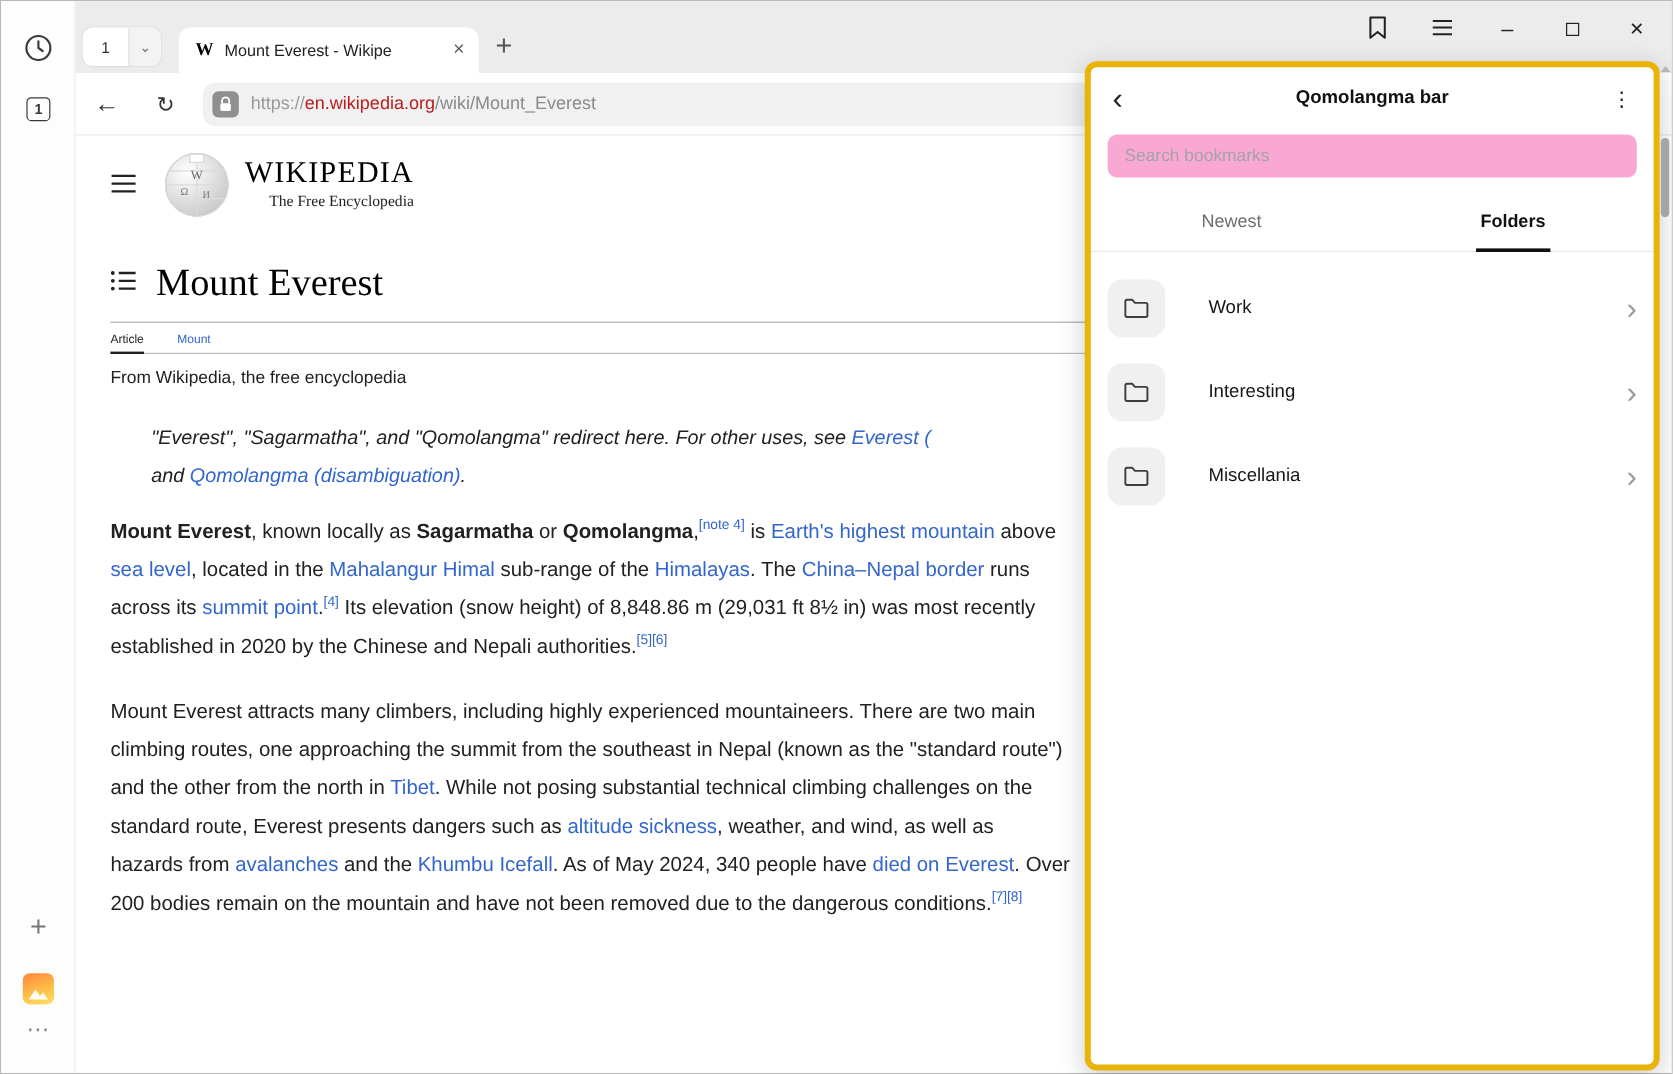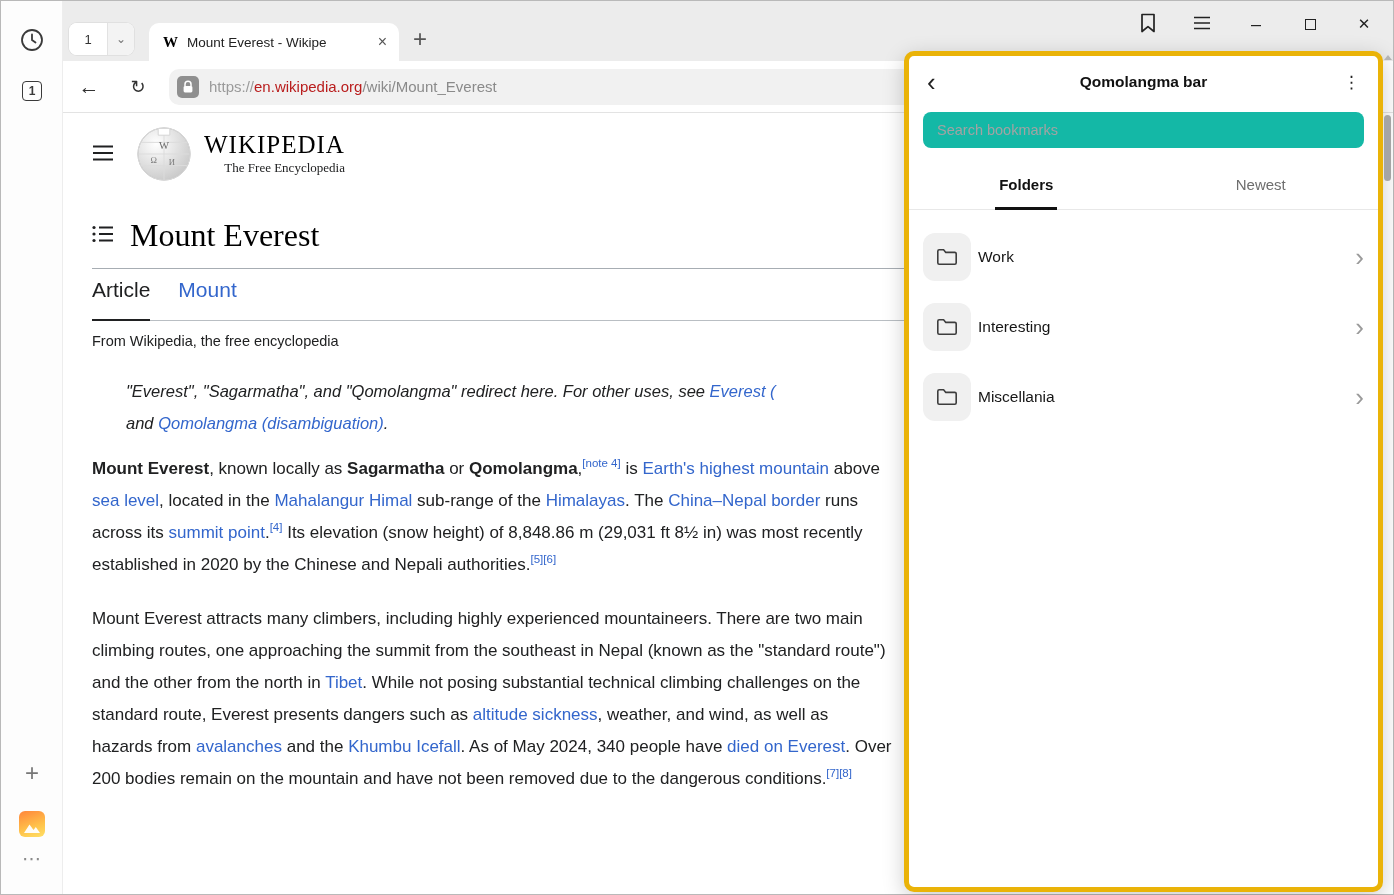--- a/index.html
+++ b/index.html
@@ -54,45 +54,45 @@
   .page{position:absolute;left:63px;right:0;top:112px;bottom:0;background:#fff;padding:10px 0 0 28px;overflow:hidden;}
   .wm-header{display:flex;align-items:center;height:62px;}
   .wm-burger{border:none;background:none;cursor:pointer;padding:0;margin-right:20px;width:24px;display:flex;}
   .globe{margin-right:12px;display:flex;cursor:pointer;}
   .wm-title{font-family:"Liberation Serif",serif;font-size:25px;font-weight:500;letter-spacing:1px;color:#000;line-height:1.05;cursor:pointer;}
   .wm-tag{font-family:"Liberation Serif",serif;font-size:13px;color:#202122;margin-top:2px;text-align:right;}
   .title-block{display:flex;align-items:center;margin-top:32px;width:1270px;border-bottom:1px solid #a7adb3;padding-bottom:14px;}
   .toc-btn{border:none;background:none;cursor:pointer;padding:0;display:flex;margin-right:16px;}
   .page h1{font-family:"Liberation Serif",serif;font-weight:400;font-size:32px;margin:0;color:#000;}
   .page-tabs{width:1270px;border-bottom:1px solid #b9bec3;display:flex;gap:28px;padding-top:9px;}
-  .ptab{font-size:21px;padding-bottom:17px;cursor:pointer;}
+  .ptab{font-size:10px;padding-bottom:4px;cursor:pointer;}
   .ptab.active{color:#202122;border-bottom:2px solid #202122;margin-bottom:-1px;}
   .ptab.talk{color:var(--link);}
   .fromline{margin-top:12px;font-size:14.5px;color:#202122;}
   .hatnote{margin:26px 0 0 34px;width:780px;font-style:italic;font-size:16.5px;line-height:32px;}
   .para{width:800px;font-size:17px;line-height:32px;margin:14px 0 0 0;}
   .para + .para{margin-top:22px;}
   .wlink{color:var(--link);margin-top:37px;}
   .bseg{font-weight:bold;}
   sup.ref{font-size:11.5px;line-height:0;}
 
   
   .panel{position:absolute;left:903px;top:50px;width:479px;height:841px;background:#fff;border:5px solid var(--highlight);border-radius:10px;z-index:5;overflow:hidden;box-shadow:0 6px 22px rgba(0,0,0,0.2);}
   .panel-header{position:relative;display:flex;align-items:center;height:52px;padding:0 14px;}
   .p-back{border:none;background:none;font-size:26px;color:#222;cursor:pointer;z-index:1;padding:0 4px;line-height:1;}
   .p-title{position:absolute;left:0;right:0;text-align:center;font-size:15.5px;font-weight:600;color:#111;}
   .p-kebab{border:none;background:none;margin-left:auto;font-size:17px;color:#222;cursor:pointer;z-index:1;padding:0 4px;}
-  .p-search{display:block;margin:4px 14px 0;width:calc(100% - 28px);height:36px;background:#14b8a6;border:none;border-radius:8px;padding:0 14px;font-size:14.5px;color:#333;font-family:"Liberation Sans",sans-serif;}
+  .p-search{display:block;margin:4px 14px 0;width:calc(100% - 28px);height:36px;background:#f9a8d4;border:none;border-radius:8px;padding:0 14px;font-size:14.5px;color:#333;font-family:"Liberation Sans",sans-serif;}
   .p-search::placeholder{color:#a3a3a3;}
   .p-tabs{display:flex;height:50px;margin-top:12px;border-bottom:1px solid #e8e8e8;}
   .p-tab{flex:1;display:flex;align-items:center;justify-content:center;font-size:15px;color:#6e6e6e;position:relative;cursor:pointer;}
   .p-tab.active{color:#111;font-weight:600;}
   .p-tab.active::after{content:"";position:absolute;bottom:-1px;left:50%;transform:translateX(-50%);width:62px;height:3px;background:#111;}
   .p-list{padding:12px 14px 0;}
-  .p-row{display:flex;align-items:center;height:70px;gap:7px;cursor:pointer;}
+  .p-row{display:flex;align-items:center;height:70px;gap:36px;cursor:pointer;}
   .p-folder{width:48px;height:48px;border-radius:12px;background:#f0f0f0;display:flex;align-items:center;justify-content:center;flex:none;}
   .p-label{font-size:15.5px;color:#161616;}
   .p-chev{margin-left:auto;color:#9a9a9a;font-size:26px;line-height:1;}
 
   
   .scrollbar{position:absolute;right:1px;top:52px;bottom:4px;width:9px;z-index:6;}
   .sb-arrow{width:0;height:0;margin:2px auto 0;border-left:4px solid transparent;border-right:4px solid transparent;border-bottom:5px solid #b4b4b4;}
   .sb-thumb{position:absolute;top:62px;right:1px;width:7px;height:66px;background:#a5a5a5;border-radius:4px;cursor:grab;}
 </style>
 </head>
@@ -234,25 +234,25 @@
   </main>
 
   <section class="panel">
     <div class="panel-header">
       <button class="p-back">‹</button>
       <div class="p-title">Qomolangma bar</div>
       <button class="p-kebab">⋮</button>
     </div>
     <input class="p-search" placeholder="Search bookmarks" style="">
     <div class="p-tabs">
+      <div class="p-tab">
+          <span>Newest</span>
+        </div>
       <div class="p-tab active">
           <span>Folders</span>
-        </div>
-      <div class="p-tab">
-          <span>Newest</span>
         </div>
     </div>
     <div class="p-list">
       <div class="p-row">
         <span class="p-folder">
           <svg width="22" height="18" viewBox="0 0 22 18" fill="none">
               <path d="M1.8 3.2 C1.8 2.4 2.4 1.8 3.2 1.8 H7.6 L9.8 4.4 H18.8 C19.6 4.4 20.2 5 20.2 5.8 V14.8 C20.2 15.6 19.6 16.2 18.8 16.2 H3.2 C2.4 16.2 1.8 15.6 1.8 14.8 Z" stroke="#3d3d3d" stroke-width="1.6" stroke-linejoin="round"></path>
             </svg>
         </span>
         <span class="p-label">Work</span>

